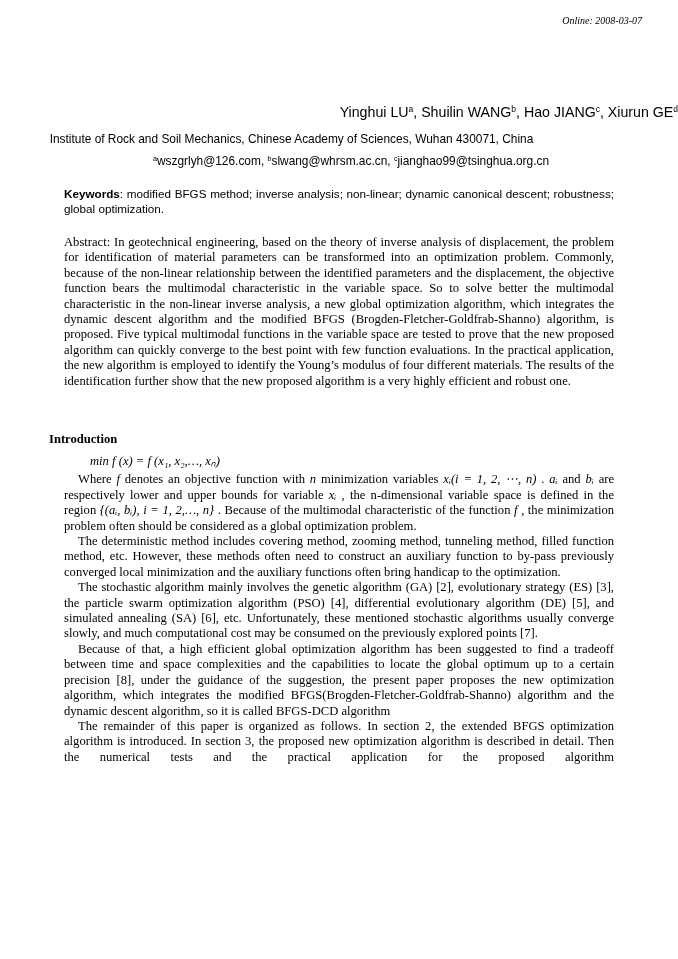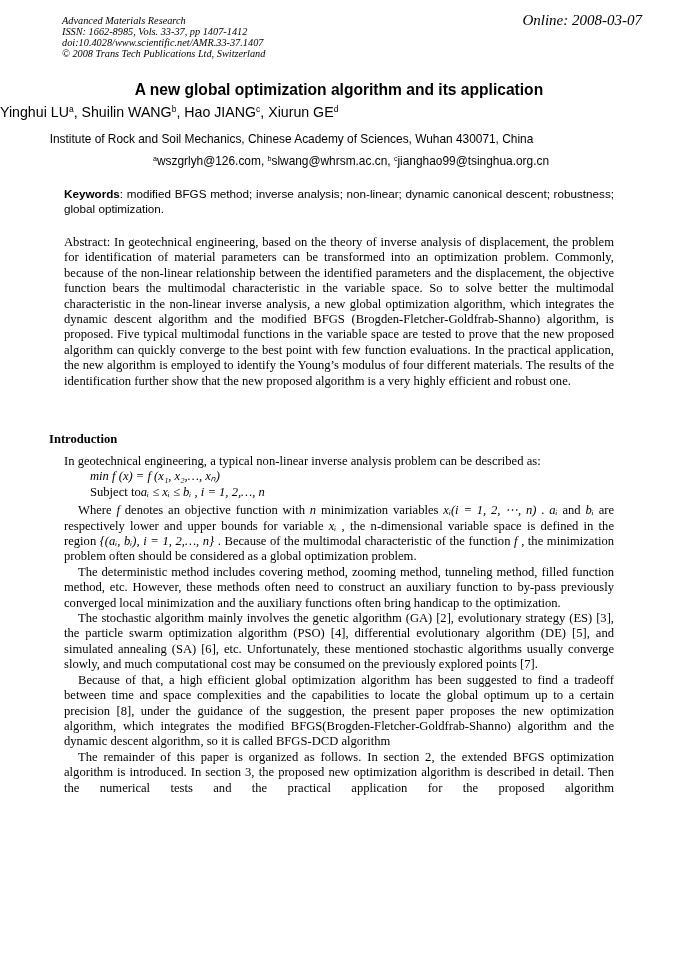--- a/index.html
+++ b/index.html
@@ -1,21 +1,21 @@
 <!DOCTYPE html>
 <html><head>
 <meta charset="utf-8">
 <style>
   html, body { margin: 0; padding: 0; background: #ffffff; }
   body { width: 678px; height: 959px; position: relative; overflow: hidden; color: #000; }
   .page { position: absolute; left: 0; top: 0; width: 678px; height: 959px; }
   .header-left { position: absolute; left: 62px; top: 15px; font-family: "Liberation Serif", serif; font-style: italic; font-size: 10.3px; line-height: 11px; }
-  .header-right { position: absolute; right: 36px; top: 15px; font-family: "Liberation Serif", serif; font-style: italic; font-size: 15px; line-height: 11px; }
+  .header-right { position: absolute; right: 36px; top: 15px; font-family: "Liberation Serif", serif; font-style: italic; font-size: 10px; line-height: 11px; }
   .title { position: absolute; left: 0; width: 678px; top: 81px; text-align: center; font-family: "Liberation Sans", sans-serif; font-weight: bold; font-size: 15.6px; }
-  .authors { position: absolute; left: 0; width: 678px; top: 104px; text-align: left; font-family: "Liberation Sans", sans-serif; font-size: 14.2px; }
+  .authors { position: absolute; left: 0; width: 678px; top: 104px; text-align: right; font-family: "Liberation Sans", sans-serif; font-size: 14.2px; }
   .authors sup, .emails sup { font-size: 0.6em; vertical-align: 0.55em; line-height: 0; }
   .affil { position: absolute; left: 0; width: 583px; top: 132px; text-align: center; font-family: "Liberation Sans", sans-serif; font-size: 11.9px; }
   .emails { position: absolute; left: 12px; width: 678px; top: 154px; text-align: center; font-family: "Liberation Sans", sans-serif; font-size: 11.9px; }
   .keywords { position: absolute; left: 64px; width: 550px; top: 186px; font-family: "Liberation Sans", sans-serif; font-size: 11.7px; line-height: 15px; text-align: justify; }
   .keywords b { font-weight: bold; }
   .body-text { font-family: "Liberation Serif", serif; font-size: 12.6px; line-height: 15.4px; text-align: justify; }
   .abstract { position: absolute; left: 64px; width: 550px; top: 235px; }
   .abstract b { font-weight: normal; }
   .intro-heading { position: absolute; left: 49px; top: 432px; font-family: "Liberation Serif", serif; font-weight: bold; font-size: 12.6px; }
   .intro { position: absolute; left: 64px; width: 550px; top: 454px; }
@@ -24,50 +24,41 @@
   .eq { padding-left: 26px; font-family: "Liberation Serif", serif; }
   .eq i { }
   .m i { font-style: italic; }
   .last-line { text-align-last: justify; }
 </style>
 </head>
 <body>
 
 <div class="page">
 
-  <div class="header-left">
-    <div>Advanced Materials Research</div>
-    <div>ISSN: 1662-8985, Vols. 33-37, pp 1407-1412</div>
-    <div>doi:10.4028/www.scientific.net/AMR.33-37.1407</div>
-    <div>© 2008 Trans Tech Publications Ltd, Switzerland</div>
-  </div>
   <div class="header-right">Online: 2008-03-07</div>
 
-  <div class="title">A new global optimization algorithm and its application</div>
 
   <div class="authors">
     <span><span>Yinghui LU</span><sup>a</sup><span>, </span></span><span><span>Shuilin WANG</span><sup>b</sup><span>, </span></span><span><span>Hao JIANG</span><sup>c</sup><span>, </span></span><span><span>Xiurun GE</span><sup>d</sup></span>
   </div>
 
   <div class="affil">Institute of Rock and Soil Mechanics, Chinese Academy of Sciences, Wuhan 430071, China</div>
 
   <div class="emails">
     <span><sup>a</sup><span>wszgrlyh@126.com</span></span><span>, </span><span><sup>b</sup><span>slwang@whrsm.ac.cn</span></span><span>, </span><span><sup>c</sup><span>jianghao99@tsinghua.org.cn</span></span>
   </div>
 
   <div class="keywords"><b>Keywords</b><span>: modified BFGS method; inverse analysis; non-linear; dynamic canonical descent; robustness; global optimization.</span></div>
 
   <div class="abstract body-text"><b>Abstract</b><span>: In geotechnical engineering, based on the theory of inverse analysis of displacement, the problem for identification of material parameters can be transformed into an optimization problem. Commonly, because of the non-linear relationship between the identified parameters and the displacement, the objective function bears the multimodal characteristic in the variable space. So to solve better the multimodal characteristic in the non-linear inverse analysis, a new global optimization algorithm, which integrates the dynamic descent algorithm and the modified BFGS (Brogden-Fletcher-Goldfrab-Shanno) algorithm, is proposed. Five typical multimodal functions in the variable space are tested to prove that the new proposed algorithm can quickly converge to the best point with few function evaluations. In the practical application, the new algorithm is employed to identify the Young’s modulus of four different materials. The results of the identification further show that the new proposed algorithm is a very highly efficient and robust one.</span></div>
 
   <div class="intro-heading">Introduction</div>
 
   <div class="intro body-text">
-    <p>In geotechnical engineering, a typical non-linear inverse analysis problem can be described as:</p>
     <p class="eq"><i>min f (x) = f (x₁, x₂,…, xₙ)</i></p>
-    <p class="eq"><span>Subject to</span><i>aᵢ ≤ xᵢ ≤ bᵢ ,  i = 1, 2,…, n</i></p>
     <p class="indent m" style="margin-top:3px;"><span>Where </span><i>f</i><span> denotes an objective function with </span><i>n</i><span> minimization variables </span><i>xᵢ(i = 1, 2, ⋯, n)</i><span> . </span><i>aᵢ</i><span> and </span><i>bᵢ</i><span> are respectively lower and upper bounds for variable </span><i>xᵢ</i><span> , the n-dimensional variable space is defined in the region </span><i>{(aᵢ, bᵢ), i = 1, 2,…, n}</i><span> . Because of the multimodal characteristic of the function </span><i>f</i><span> , the minimization problem often should be considered as a global optimization problem.</span></p>
     <p class="indent">The deterministic method includes covering method, zooming method, tunneling method, filled function method, etc. However, these methods often need to construct an auxiliary function to by-pass previously converged local minimization and the auxiliary functions often bring handicap to the optimization.</p>
     <p class="indent">The stochastic algorithm mainly involves the genetic algorithm (GA) [2], evolutionary strategy (ES) [3], the particle swarm optimization algorithm (PSO) [4], differential evolutionary algorithm (DE) [5], and simulated annealing (SA) [6], etc. Unfortunately, these mentioned stochastic algorithms usually converge slowly, and much computational cost may be consumed on the previously explored points [7].</p>
     <p class="indent">Because of that, a high efficient global optimization algorithm has been suggested to find a tradeoff between time and space complexities and the capabilities to locate the global optimum up to a certain precision [8], under the guidance of the suggestion, the present paper proposes the new optimization algorithm, which integrates the modified BFGS(Brogden-Fletcher-Goldfrab-Shanno) algorithm and the dynamic descent algorithm, so it is called BFGS-DCD algorithm</p>
     <p class="indent last-line">The remainder of this paper is organized as follows. In section 2, the extended BFGS optimization algorithm is introduced. In section 3, the proposed new optimization algorithm is described in detail. Then the numerical tests and the practical application for the proposed algorithm</p>
   </div>
 
 </div>
 
 </body></html>

